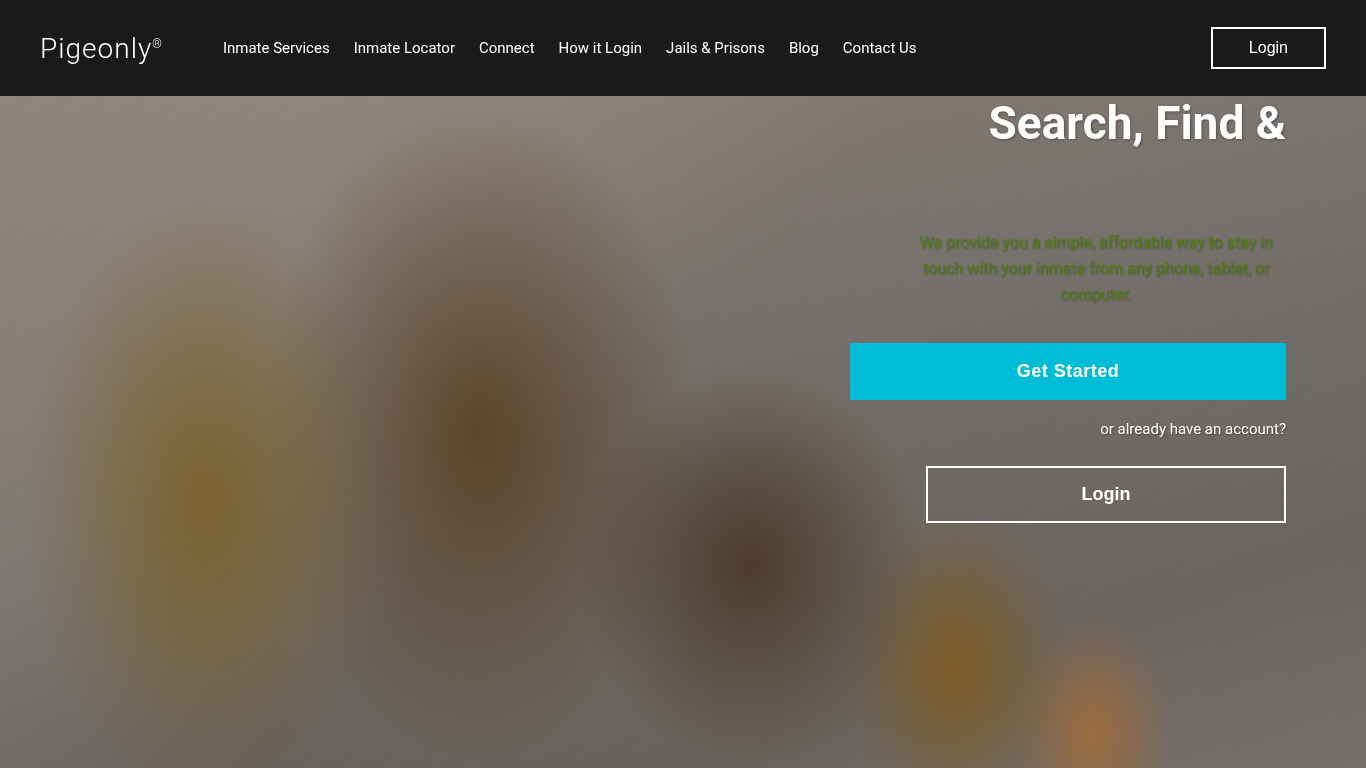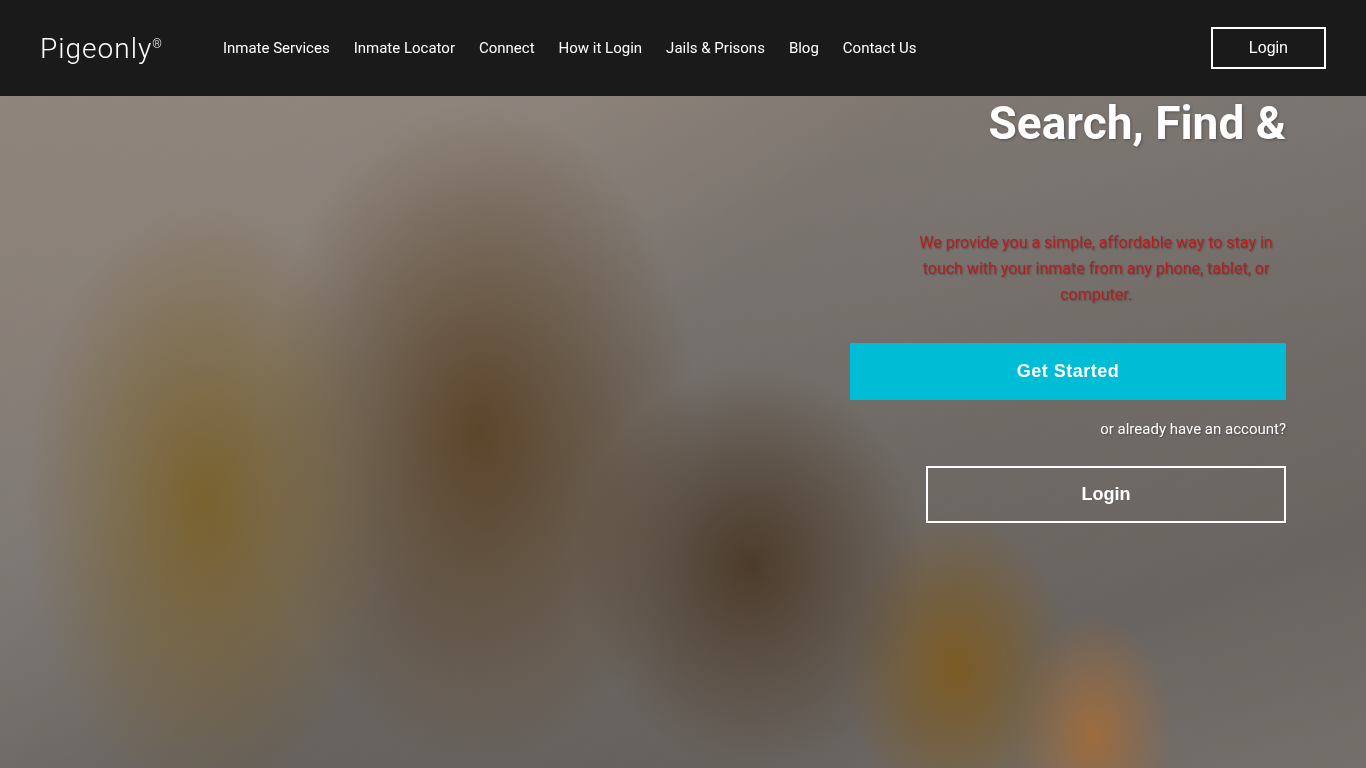--- a/index.html
+++ b/index.html
@@ -144,21 +144,21 @@
       color: #ffffff;
       font-size: 46px;
       font-weight: 700;
       text-align: right;
       line-height: 1.2;
       margin-bottom: 24px;
       text-shadow: 1px 1px 3px rgba(0,0,0,0.3);
     }
 
     .hero-subtitle {
-      color: #b91c1c;
+      color: #4d7c0f;
       font-size: 16px;
       font-weight: 400;
       text-align: center;
       line-height: 1.6;
       margin-bottom: 36px;
       max-width: 380px;
       text-shadow: 1px 1px 2px rgba(0,0,0,0.3);
     }
 
     .btn-get-started {

